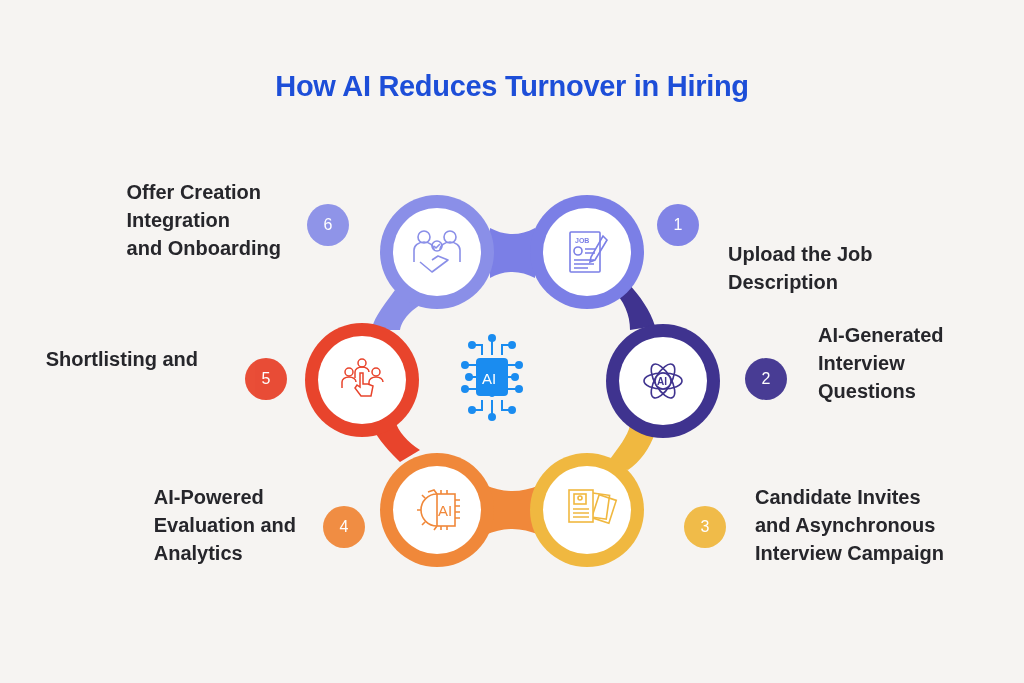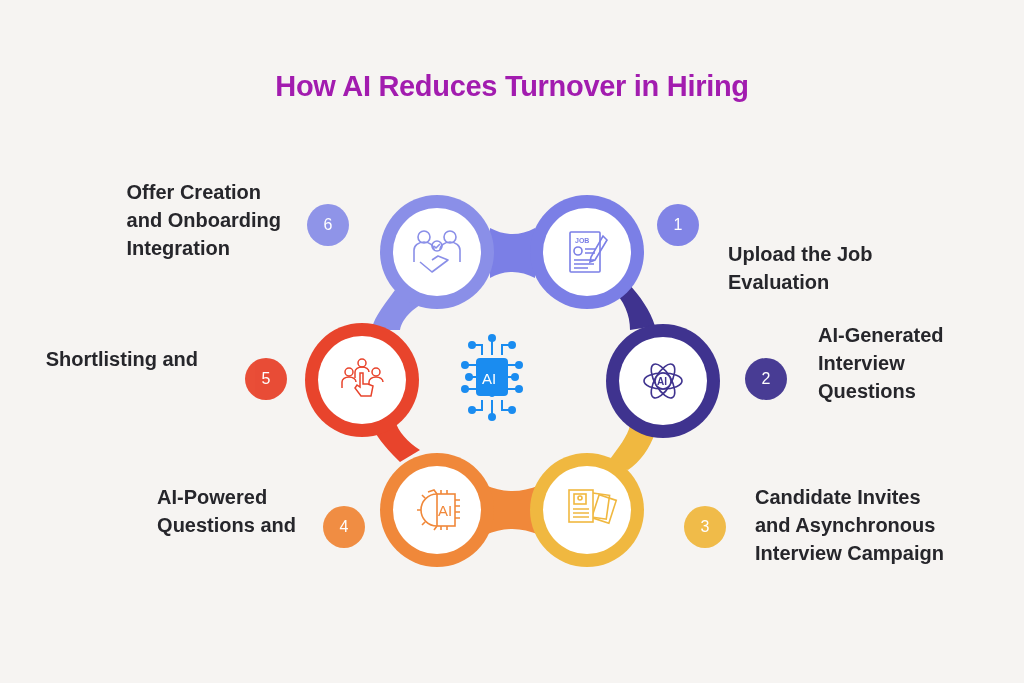--- a/index.html
+++ b/index.html
@@ -5,21 +5,21 @@
   html, body { margin: 0; padding: 0; }
   body {
     width: 1024px; height: 683px; overflow: hidden;
     background: #f6f4f2;
     font-family: "Liberation Sans", "DejaVu Sans", sans-serif;
     position: relative;
   }
   .title {
     position: absolute; left: 0; top: 70px; width: 1024px;
     text-align: center; font-size: 29px; font-weight: bold;
-    color: #a21caf; letter-spacing: -0.3px;
+    color: #1d4ed8; letter-spacing: -0.3px;
   }
   svg.diagram { position: absolute; left: 0; top: 0; }
   .label {
     position: absolute; font-size: 20px; font-weight: bold;
     color: #26262b; line-height: 28px;
   }
   .label.left { text-align: left; }
   .label.right { text-align: left; }
   .label span { display: block; white-space: nowrap; }
   .badge {
@@ -150,36 +150,37 @@
 
 <div class="badge" style="left:657px; top:204px; background:#7b7fe6;">1</div>
 <div class="badge" style="left:745px; top:358px; background:#3f338f;">2</div>
 <div class="badge" style="left:684px; top:506px; background:#f0b840;">3</div>
 <div class="badge" style="left:323px; top:506px; background:#f0883a;">4</div>
 <div class="badge" style="left:245px; top:358px; background:#e8442c;">5</div>
 <div class="badge" style="left:307px; top:204px; background:#8a8fe8;">6</div>
 
 <div class="label right" style="left:728px; top:192px;margin-top:48px;">
   <span>Upload the Job</span>
-  <span>Evaluation</span>
+  <span>Description</span>
 </div>
 <div class="label right" style="left:818px; top:321px;">
   <span>AI-Generated</span>
   <span>Interview</span>
   <span>Questions</span>
 </div>
 <div class="label right" style="left:755px; top:483px;">
   <span>Candidate Invites</span>
   <span>and Asynchronous</span>
   <span>Interview Campaign</span>
 </div>
 <div class="label left" style="right:728px; top:483px;">
   <span>AI-Powered</span>
-  <span>Questions and</span>
+  <span>Evaluation and</span>
+  <span>Analytics</span>
 </div>
 <div class="label left" style="right:826px; top:345px;">
   <span>Shortlisting and</span>
 </div>
 <div class="label left" style="right:743px; top:178px;">
   <span>Offer Creation</span>
+  <span>Integration</span>
   <span>and Onboarding</span>
-  <span>Integration</span>
 </div>
 
 </body></html>

